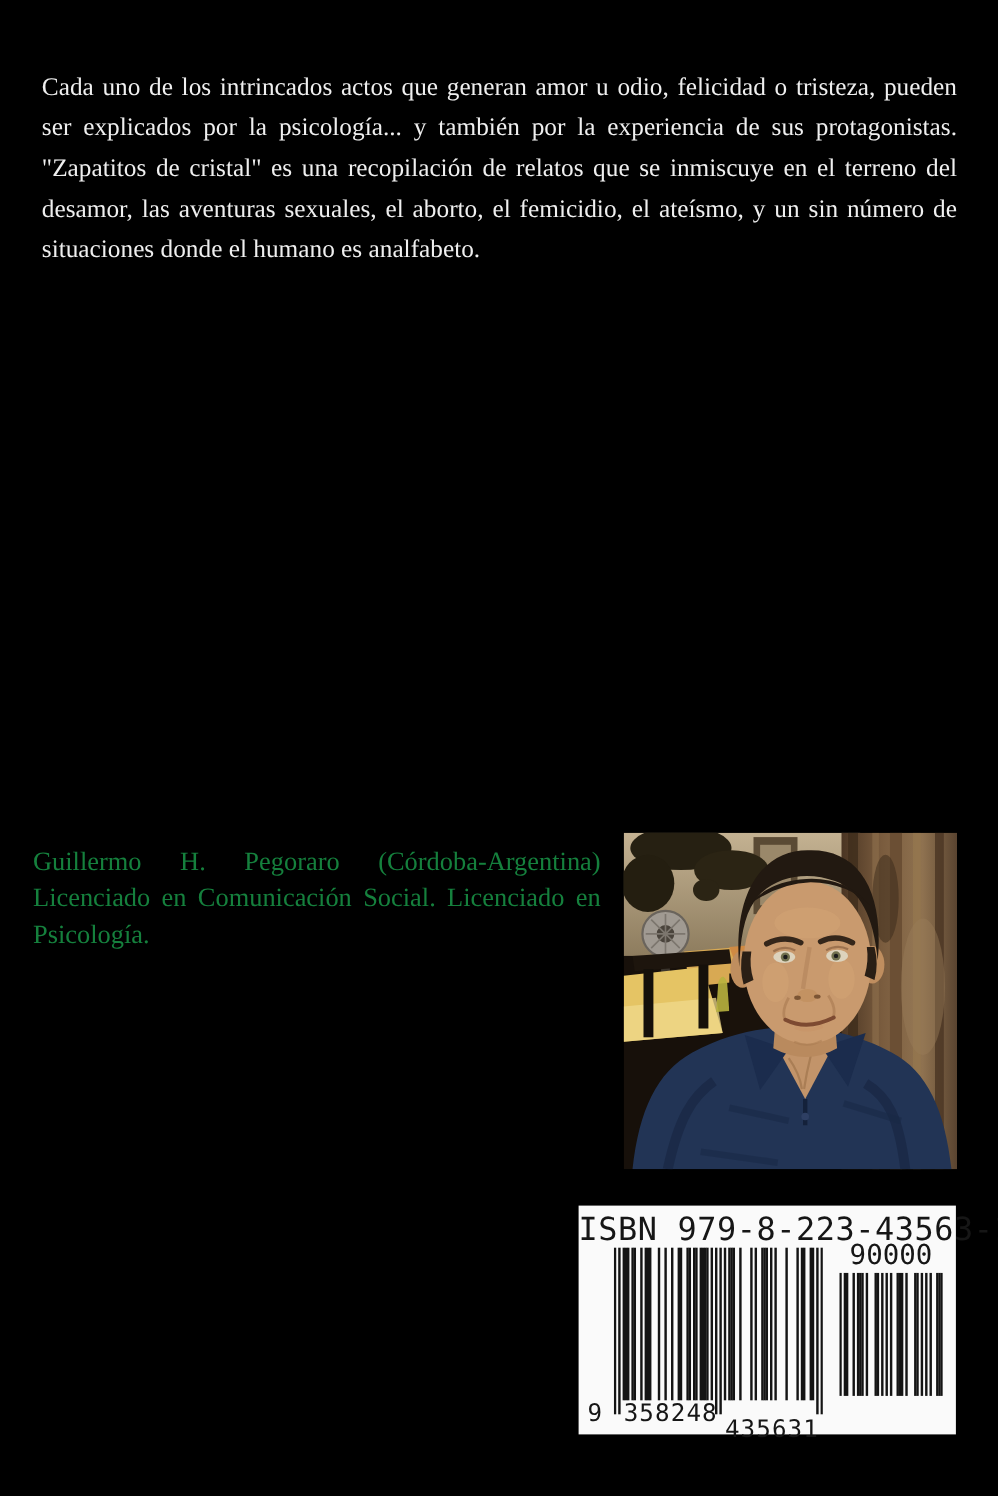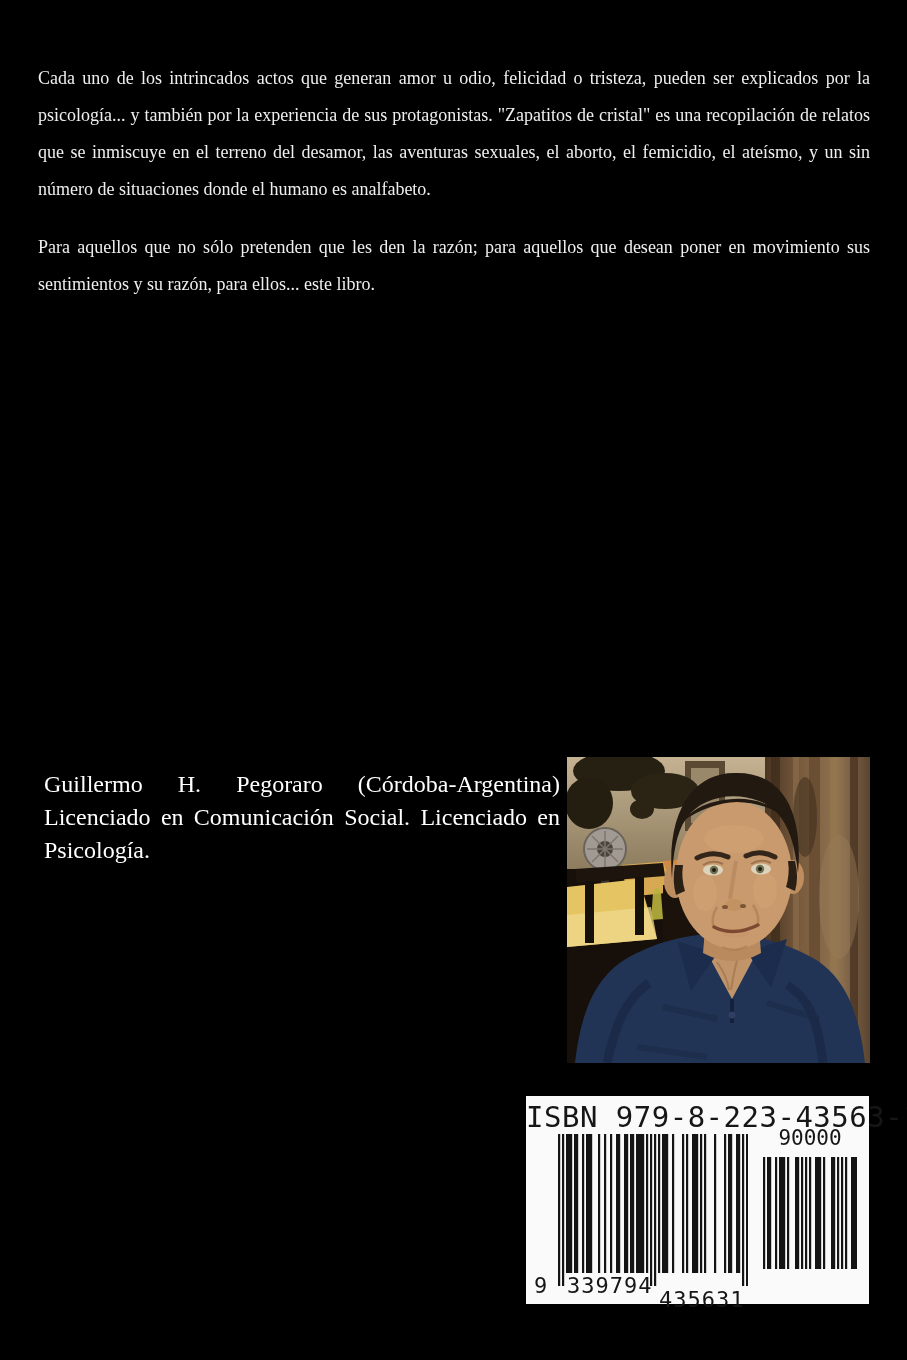--- a/index.html
+++ b/index.html
@@ -3,62 +3,61 @@
 <meta charset="utf-8">
 <style>
   html, body { margin:0; padding:0; background:#000; }
   .page {
     position:relative; width:907px; height:1360px;
     background:#000000; overflow:hidden;
     font-family:"Liberation Serif","DejaVu Serif",serif;
   }
   .synopsis {
     position:absolute; left:38px; top:60px; width:832px;
-    color:#efefef; font-size:18px; line-height:37px;
+    color:#efefef; font-size:23px; line-height:37px;
     text-align:justify;
   }
   .synopsis p { margin:0 0 21px 0; }
   .bio {
-    position:absolute; left:44px; top:768px; width:516px;
-    color:#ffffff; font-size:24px; line-height:33px;
+    position:absolute; left:30px; top:768px; width:516px;
+    color:#15803d; font-size:24px; line-height:33px;
     text-align:justify;
   }
   .bio p { margin:0; }
   .photo {
     position:absolute; left:567px; top:757px; width:303px; height:306px; margin:0;
   }
   .photo svg { display:block; width:303px; height:306px; }
   .barcode-box {
     position:absolute; left:526px; top:1096px; width:343px; height:208px;
     background:#fafafa; color:#161616;
     font-family:"DejaVu Sans Mono","Liberation Mono",monospace;
   }
   .isbn-line {
     position:absolute; top:4px; left:0; width:100%;
     text-align:right; font-size:29px; letter-spacing:0.5px; white-space:nowrap;
   }
   .price-code {
     position:absolute; left:237px; top:30px; width:94px;
-    text-align:center; font-size:21px;
+    text-align:center; font-size:25px;
   }
   .main-barcode { position:absolute; left:32px; top:38px; }
   .supp-barcode { position:absolute; left:237px; top:61px; }
   .bc-digit { position:absolute; top:177px; font-size:22px; line-height:26px; }
   .bc-first { left:8px; }
   .bc-left  { left:41px;  width:84px; text-align:center; letter-spacing:1px; }
   .bc-right { left:133px; width:84px; text-align:center; letter-spacing:1px;margin-top:14px; }
 </style>
 </head>
 <body>
 
 <div class="page">
 
   <section class="synopsis">
     <p>Cada uno de los intrincados actos que generan amor u odio, felicidad o tristeza, pueden ser explicados por la psicología... y también por la experiencia de sus protagonistas. "Zapatitos de cristal" es una recopilación de relatos que se inmiscuye en el terreno del desamor, las aventuras sexuales, el aborto, el femicidio, el ateísmo, y un sin número de situaciones donde el humano es analfabeto.</p>
-    <p>Para aquellos que no sólo pretenden que les den la razón; para aquellos que desean poner en movimiento sus sentimientos y su razón, para ellos... este libro.</p>
   </section>
 
   <section class="bio">
     <p>Guillermo H. Pegoraro (Córdoba-Argentina) Licenciado en Comunicación Social. Licenciado en Psicología.</p>
   </section>
 
   <figure class="photo">
     <svg viewBox="0 0 303 306" xmlns="http://www.w3.org/2000/svg" preserveAspectRatio="none">
       <defs>
         <linearGradient id="gTrunk" x1="0" y1="0" x2="1" y2="0">
@@ -243,17 +242,17 @@
         <rect x="68" y="0" width="2.2" height="112" fill="#141414"></rect>
         <rect x="70" y="0" width="2.2" height="112" fill="#141414"></rect>
         <rect x="74" y="0" width="2.2" height="112" fill="#141414"></rect>
         <rect x="78" y="0" width="2.2" height="112" fill="#141414"></rect>
         <rect x="82" y="0" width="2.2" height="112" fill="#141414"></rect>
         <rect x="88" y="0" width="2.2" height="112" fill="#141414"></rect>
         <rect x="90" y="0" width="2.2" height="112" fill="#141414"></rect>
         <rect x="92" y="0" width="2.2" height="112" fill="#141414"></rect>
       </svg>
     <span class="bc-digit bc-first">9</span>
-    <span class="bc-digit bc-left">339794</span>
+    <span class="bc-digit bc-left">358248</span>
     <span class="bc-digit bc-right">435631</span>
   </div>
 
 </div>
 
 </body></html>

